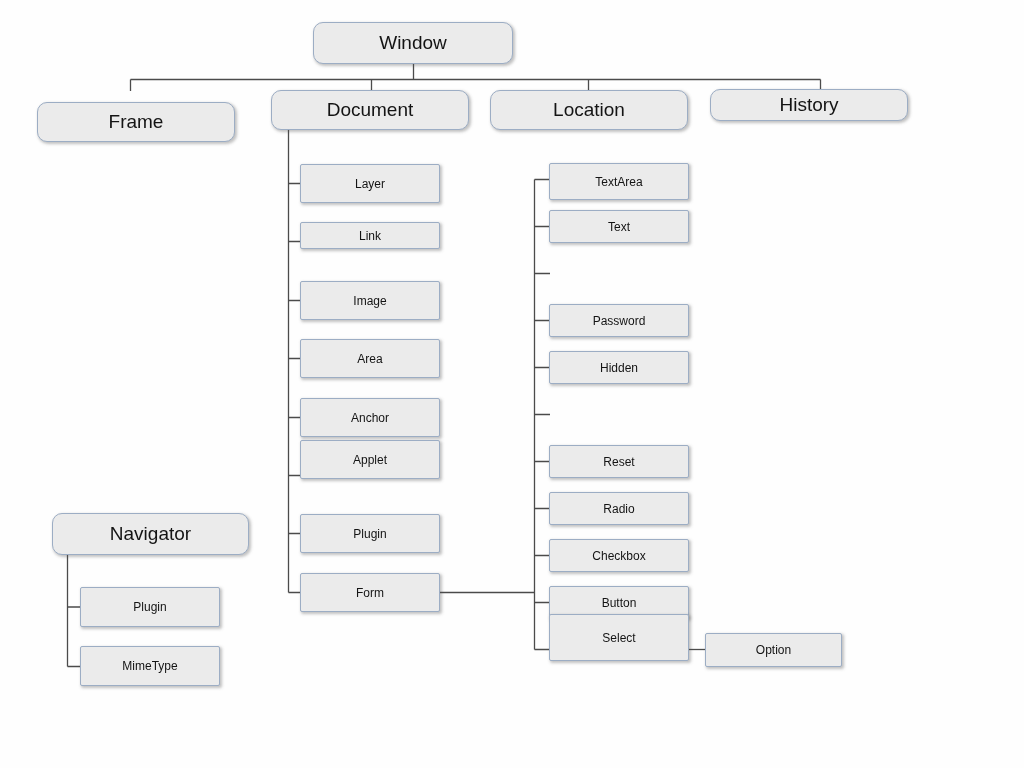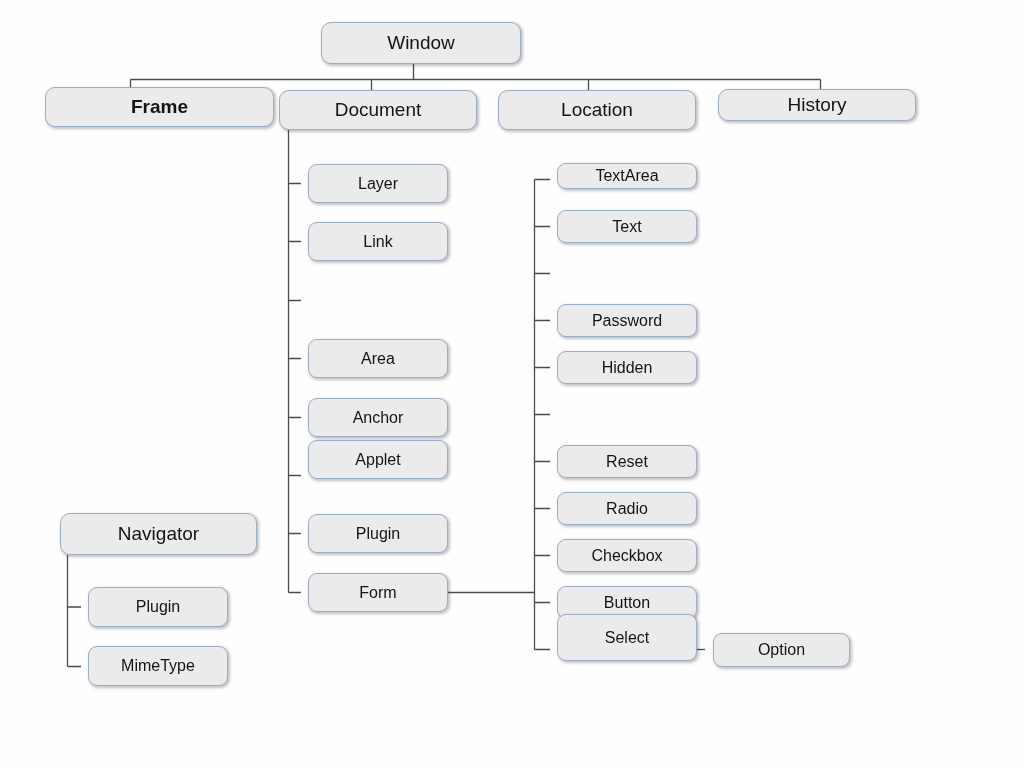--- a/index.html
+++ b/index.html
@@ -22,23 +22,22 @@
   .node{
     position:absolute;
     display:flex;align-items:center;justify-content:center;
     background:var(--box-fill);
     border:1.5px solid var(--box-border);
     border-radius:10px;
     box-shadow:1.5px 1.5px 3px rgba(80,80,80,0.35);
     font-size:19px;
     white-space:nowrap;
     text-align:center;
-    margin-left:8px;
   }
-  .node.small{font-size:16px;border-radius:9px;}
+  .node.small{font-size:12px;border-radius:2px;}
 </style>
 </head>
 <body>
 
 <div class="stage">
 
   <svg class="connectors" viewBox="0 0 1024 768" aria-hidden="true">
 
     <path d="M413.5 64 V79.5"></path>
     <path d="M130.5 79.5 H820.5"></path>
@@ -55,34 +54,35 @@
     <path d="M534.5 179.5 H550 M534.5 226.5 H550 M534.5 273.5 H550 M534.5 320.5 H550 M534.5 367.5 H550 M534.5 414.5 H550 M534.5 461.5 H550 M534.5 508.5 H550 M534.5 555.5 H550 M534.5 602.5 H550 M534.5 649.5 H550"></path>
 
     <path d="M689 649.5 H705"></path>
 
     <path d="M67.5 555 V666.5"></path>
     <path d="M67.5 607 H81 M67.5 666.5 H81"></path>
   </svg>
 
   <div class="node" style="left:313px;top:22px;width:200px;height:42px;">Window</div>
 
-  <div class="node" style="left:37px;top:87px;width:229px;height:40px;font-weight:bold;">Frame</div>
+  <div class="node" style="left:37px;top:102px;width:198px;height:40px;">Frame</div>
   <div class="node" style="left:271px;top:90px;width:198px;height:40px;">Document</div>
   <div class="node" style="left:490px;top:90px;width:198px;height:40px;">Location</div>
   <div class="node" style="left:710px;top:89px;width:198px;height:32px;">History</div>
 
   <div class="node small" style="left:300px;top:164px;width:140px;height:39px;">Layer</div>
-  <div class="node small" style="left:300px;top:222px;width:140px;height:39px;">Link</div>
+  <div class="node small" style="left:300px;top:222px;width:140px;height:27px;">Link</div>
+  <div class="node small" style="left:300px;top:281px;width:140px;height:39px;">Image</div>
   <div class="node small" style="left:300px;top:339px;width:140px;height:39px;">Area</div>
   <div class="node small" style="left:300px;top:398px;width:140px;height:39px;">Anchor</div>
   <div class="node small" style="left:300px;top:440px;width:140px;height:39px;">Applet</div>
   <div class="node small" style="left:300px;top:514px;width:140px;height:39px;">Plugin</div>
   <div class="node small" style="left:300px;top:573px;width:140px;height:39px;">Form</div>
 
-  <div class="node small" style="left:549px;top:163px;width:140px;height:26px;">TextArea</div>
+  <div class="node small" style="left:549px;top:163px;width:140px;height:37px;">TextArea</div>
   <div class="node small" style="left:549px;top:210px;width:140px;height:33px;">Text</div>
   <div class="node small" style="left:549px;top:304px;width:140px;height:33px;">Password</div>
   <div class="node small" style="left:549px;top:351px;width:140px;height:33px;">Hidden</div>
   <div class="node small" style="left:549px;top:445px;width:140px;height:33px;">Reset</div>
   <div class="node small" style="left:549px;top:492px;width:140px;height:33px;">Radio</div>
   <div class="node small" style="left:549px;top:539px;width:140px;height:33px;">Checkbox</div>
   <div class="node small" style="left:549px;top:586px;width:140px;height:33px;">Button</div>
   <div class="node small" style="left:549px;top:614px;width:140px;height:47px;">Select</div>
 
   <div class="node small" style="left:705px;top:633px;width:137px;height:34px;">Option</div>

